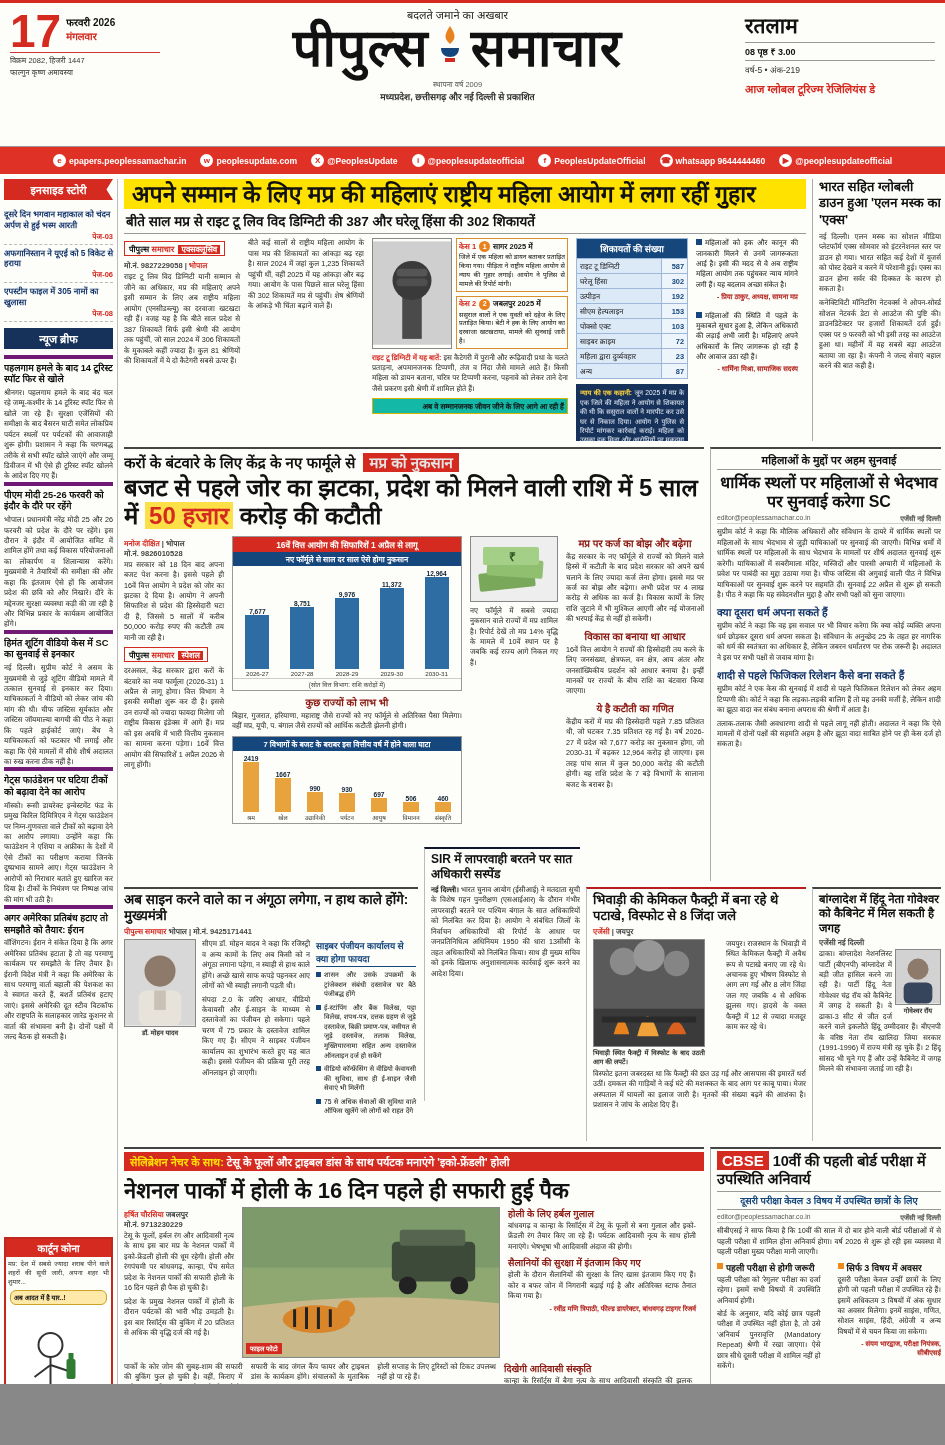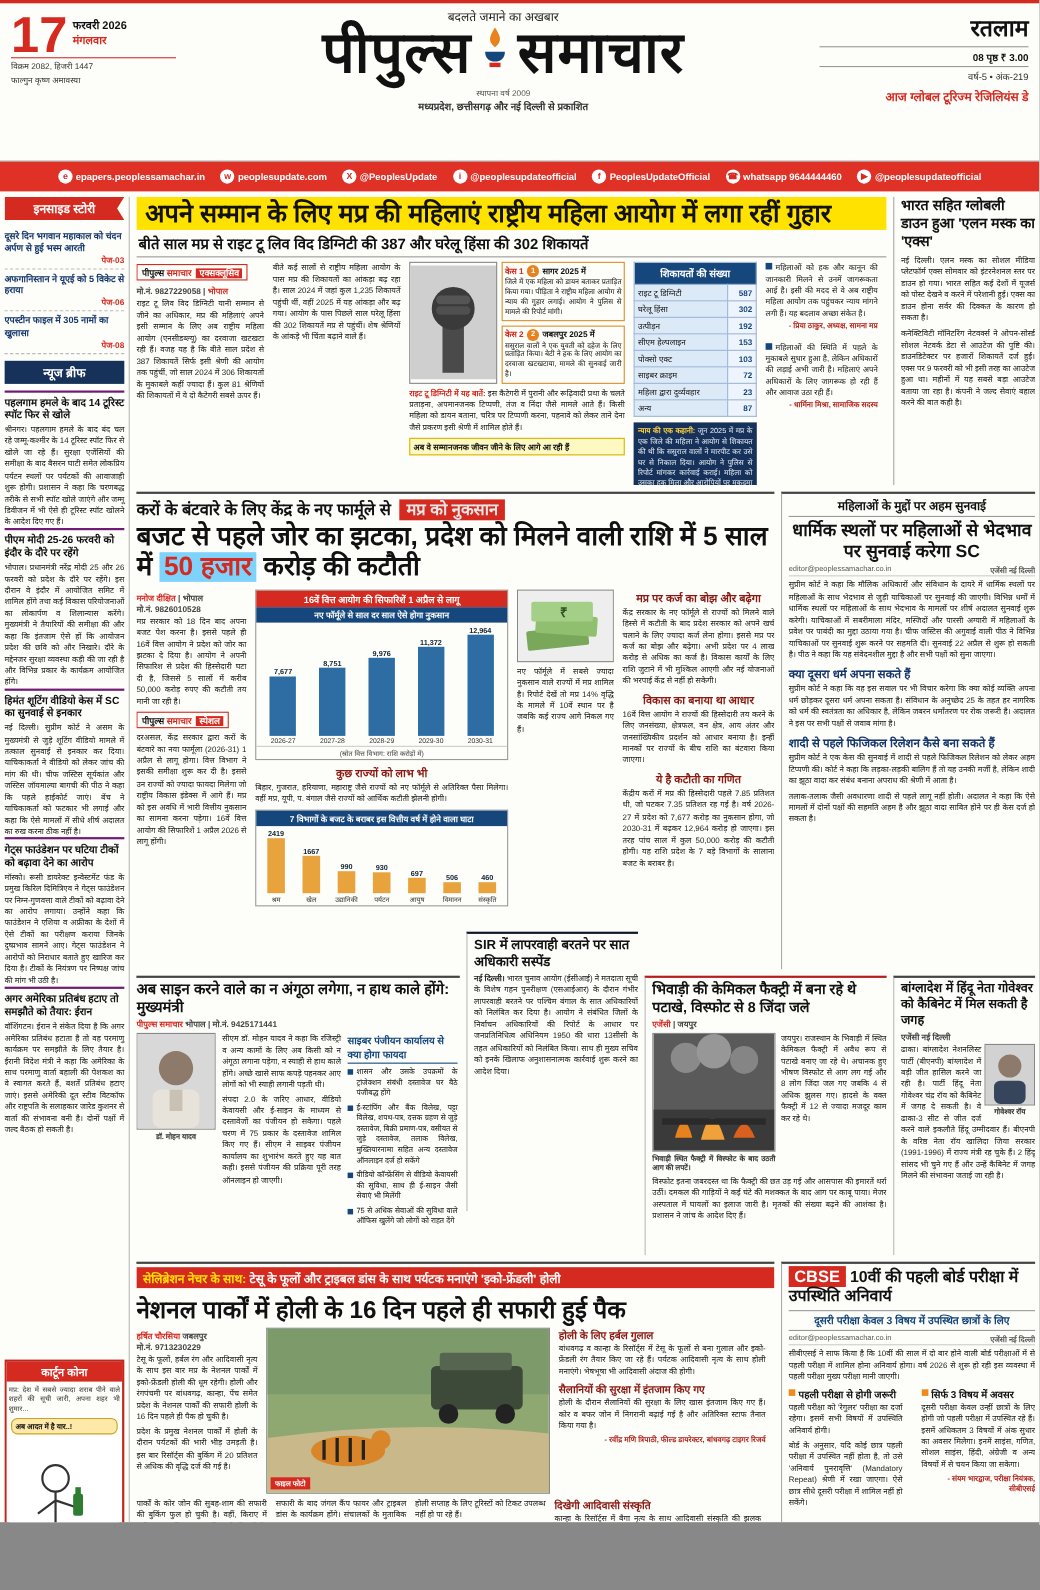--- a/index.html
+++ b/index.html
@@ -14,38 +14,38 @@
 .datebox{position:absolute;left:10px;top:8px;width:150px}
 .daynum{font-size:46px;font-weight:800;color:#d42a20;line-height:.9;float:left;margin-right:5px}
 .dmeta{font-size:10px;font-weight:bold;padding-top:4px}
 .dmeta .wd{color:#d42a20}
 .cal{clear:both;font-size:7.5px;color:#333;border-top:1px solid #c33;margin-top:3px;padding-top:2px}
 .brand{position:absolute;left:200px;right:230px;top:4px;text-align:center}
 .tagline{font-size:11px;font-weight:normal;color:#222}
 .title-row{font-size:52px;font-weight:800;line-height:1.05;letter-spacing:1px;display:flex;align-items:center;justify-content:center;gap:6px;font-family:"Liberation Serif",serif}
 .est{font-size:7.5px;color:#555;margin-top:2px}
 .publine{font-size:9px;font-weight:bold;color:#333;margin-top:1px}
-.edbox{position:absolute;right:10px;top:8px;width:190px;text-align:right}
+.edbox{position:absolute;right:10px;top:8px;width:190px;}
 .edcity{font-size:21px;font-weight:800}
 .edpp{font-size:9px;font-weight:bold;border-top:1px solid #999;border-bottom:1px solid #999;padding:2px 0;margin:3px 0}
 .edvol{font-size:8.5px;color:#333}
 .edtoday{font-size:11px;font-weight:800;color:#d42a20;margin-top:8px;line-height:1.25}
 
 .social{position:absolute;top:144px;left:0;width:945px;height:27px;background:#e03127;display:flex;align-items:center;justify-content:center;gap:14px}
 .soc-item{display:flex;align-items:center;gap:3px;color:#fff;font-size:8.6px;font-weight:bold}
 .soc-ic{width:13px;height:13px;border-radius:50%;background:#fff;color:#d42a20;font-size:8px;font-weight:800;display:flex;align-items:center;justify-content:center}
 
 .sb{left:4px;top:176px;width:114px;height:1265px;display:flex;flex-direction:column;gap:6px;border-right:1px solid #bbb;padding-right:4px}
 .ribbon{color:#fff;font-weight:800;font-size:11px;padding:3px 6px;text-align:center}
 .rib-red{background:#d42a20;clip-path:polygon(0 0,100% 0,94% 50%,100% 100%,0 100%)}
 .rib-navy{background:#16325a}
 .ins-item{border-bottom:1px dashed #bbb;padding:3px 0}
 .ins-txt{font-size:8.3px;font-weight:bold;color:#14366b;line-height:1.3}
 .ins-pg{font-size:7.5px;font-weight:800;color:#d42a20;text-align:right}
-.brief{border-top:2px solid #701a75;padding-top:4px}
+.brief{border-top:4px solid #701a75;padding-top:4px}
 .brief-h{font-size:9.3px;font-weight:800;line-height:1.25;color:#101010;margin-bottom:2px}
 .cartoon{margin-top:auto;border:2px solid #c0271e}
 .cart-title{background:#d42a20;color:#fff;font-weight:800;font-size:10px;text-align:center;padding:2px}
 .cart-top{font-size:6.4px;padding:2px;color:#333;text-align:justify}
 .bubble{background:#ffe9a8;border:1px solid #c9a227;border-radius:6px;font-size:6.6px;font-weight:bold;margin:2px 4px;padding:2px 3px}
 .cart-credit{font-size:6.5px;font-weight:bold;color:#d42a20;text-align:right;padding:1px 3px}
 
 .women{left:124px;top:176px;width:682px;height:262px}
 .w-head{background:#ffe200;font-size:23px;font-weight:800;padding:2px 8px;line-height:1.15;white-space:nowrap;overflow:hidden}
 .w-sub{font-size:13.5px;font-weight:800;padding:3px 2px;border-bottom:1px solid #999;margin-bottom:4px}
@@ -54,42 +54,42 @@
 .badge{display:inline-block;border:1px solid #d42a20;padding:1px 4px;font-size:8px;font-weight:800;margin-bottom:2px}
 .badge .b2{color:#d42a20}
 .badge .b3{background:#d42a20;color:#fff;padding:0 3px;margin-left:2px}
 .case-row{display:flex;gap:4px}
 .photo-fist{width:80px;height:106px;flex:0 0 80px}
 .cases{flex:1;display:flex;flex-direction:column;gap:4px}
 .case{border:1px solid #d98f2b;padding:2px;font-size:6.5px;line-height:1.35;text-align:justify}
 .case-head{display:flex;align-items:center;gap:3px;font-weight:800;font-size:7.5px;margin-bottom:1px}
 .case-num{width:11px;height:11px;border-radius:50%;background:#e8821e;color:#fff;display:flex;align-items:center;justify-content:center;font-size:7px}
 .case-lbl{color:#d42a20}
-.strip{border:1px solid #d8b400;background:#fef9c3;font-weight:bold;font-size:7.3px;padding:2px 3px;text-align:left;margin-top:4px}
+.strip{border:1px solid #d8b400;background:#14b8a6;font-weight:bold;font-size:7.3px;padding:2px 3px;text-align:right;margin-top:4px}
 .leadp{margin-top:4px}
 .lead-label{color:#d42a20;font-weight:800}
 .ctable{width:100%;border-collapse:collapse;font-size:7.4px}
 .ctable .tt{background:#16477c;color:#fff;font-size:9px;font-weight:800;text-align:center;padding:3px}
 .ctable td{border:1px solid #9db7d8;padding:2px 3px}
 .ctable td.lb{background:#dce9f7}
 .ctable td.vl{background:#eef4fb;font-weight:800;text-align:right;color:#16477c;width:26px}
 .storybox{background:#16325a;color:#e8eef7;font-size:6.7px;line-height:1.4;padding:4px;margin-top:5px;text-align:justify}
 .storybox b{color:#ffd23e}
 .quote{margin-bottom:9px;font-size:7.1px;line-height:1.45;text-align:justify}
 .qsq{display:inline-block;width:6px;height:6px;background:#16477c;margin-right:3px}
 .qsign{display:block;text-align:right;color:#b3261e;font-weight:800;font-size:6.8px;margin-top:2px}
 
 .xdown{left:812px;top:176px;width:129px;height:262px;border-left:1px solid #aaa;padding-left:6px}
 .x-head{font-size:13px;font-weight:800;line-height:1.25;margin-bottom:4px}
 
 .budget{left:124px;top:444px;width:580px;height:434px;border-top:2px solid #444;padding-top:3px}
 .b-kick{font-size:15px;font-weight:800;margin-bottom:2px}
 .b-kick .hl{background:#d42a20;color:#e5e5e5;padding:1px 6px;margin-left:4px}
 .b-head{font-size:24px;font-weight:800;line-height:1.18;margin:2px 0 5px}
-.b-head .hl2{background:#7dd3fc;color:#d42a20;padding:0 4px}
+.b-head .hl2{background:#fde047;color:#d42a20;padding:0 4px}
 .b-cols{display:flex;gap:8px}
 .bc1{width:100px}.bc2{width:230px}.bc3{width:88px}.bc4{width:138px}
 .chart{border:1px solid #999}
 .chart-t{background:#d42a20;color:#fff;font-size:8.4px;font-weight:800;text-align:center;padding:2px}
 .chart-st{background:#16477c;color:#fff;font-size:7.6px;font-weight:bold;text-align:center;padding:2px}
 .bars{display:flex;align-items:flex-end;justify-content:space-around;padding:4px 2px 1px;min-height:70px}
 .bar-unit{display:flex;flex-direction:column;align-items:center;width:40px}
 .bar-val{font-size:6.6px;font-weight:800;color:#123}
 .bar-rect{width:24px}
 .bar-lab{font-size:6.2px;color:#333;margin-top:1px}
@@ -110,21 +110,21 @@
 .cm-photo{width:72px;flex:0 0 72px}
 .photo-cap{font-size:6.6px;font-weight:bold;text-align:center;color:#333;margin-top:1px}
 .benefits-h{font-size:9px;font-weight:800;color:#16477c;border-bottom:1px solid #16477c;margin-bottom:3px;padding-bottom:1px}
 .blist{list-style:none}
 .blist li{font-size:6.8px;line-height:1.4;text-align:justify;margin-bottom:4px;padding-left:8px;position:relative}
 .blist li::before{content:"";position:absolute;left:0;top:2px;width:5px;height:5px;background:#16477c}
 .sir{left:424px;top:844px;width:156px;height:254px;border-top:2px solid #0f172a;border-left:1px solid #bbb;padding:3px 0 0 6px}
 .sir-head{font-size:12px;font-weight:800;line-height:1.25;margin-bottom:3px}
 .bhw{left:586px;top:884px;width:220px;height:254px;border-top:2px solid #b91c1c;border-left:1px solid #bbb;padding:3px 0 0 6px}
 .bhw-head{font-size:13px;font-weight:800;line-height:1.22}
-.bhw-row{display:flex;gap:5px;margin-top:3px}
+.bhw-row{display:flex;gap:21px;margin-top:3px}
 .firewrap{width:112px;flex:0 0 112px}
 .bgd{left:812px;top:884px;width:129px;height:254px;border-top:2px solid #444;border-left:1px solid #bbb;padding:3px 0 0 6px}
 .bgd-head{font-size:11.5px;font-weight:800;line-height:1.25;margin-bottom:2px}
 .bgd-photo{float:right;width:46px;margin:0 0 2px 3px}
 
 .holi{left:124px;top:1144px;width:580px;height:296px;border-top:2px solid #444;padding-top:3px}
 .h-kick{background:#d42a20;color:#fff;font-size:11px;font-weight:800;padding:2px 6px}
 .h-kick .yl{color:#ffe200}
 .h-head{font-size:22px;font-weight:800;margin:3px 0}
 .h-main{display:flex;gap:8px}

